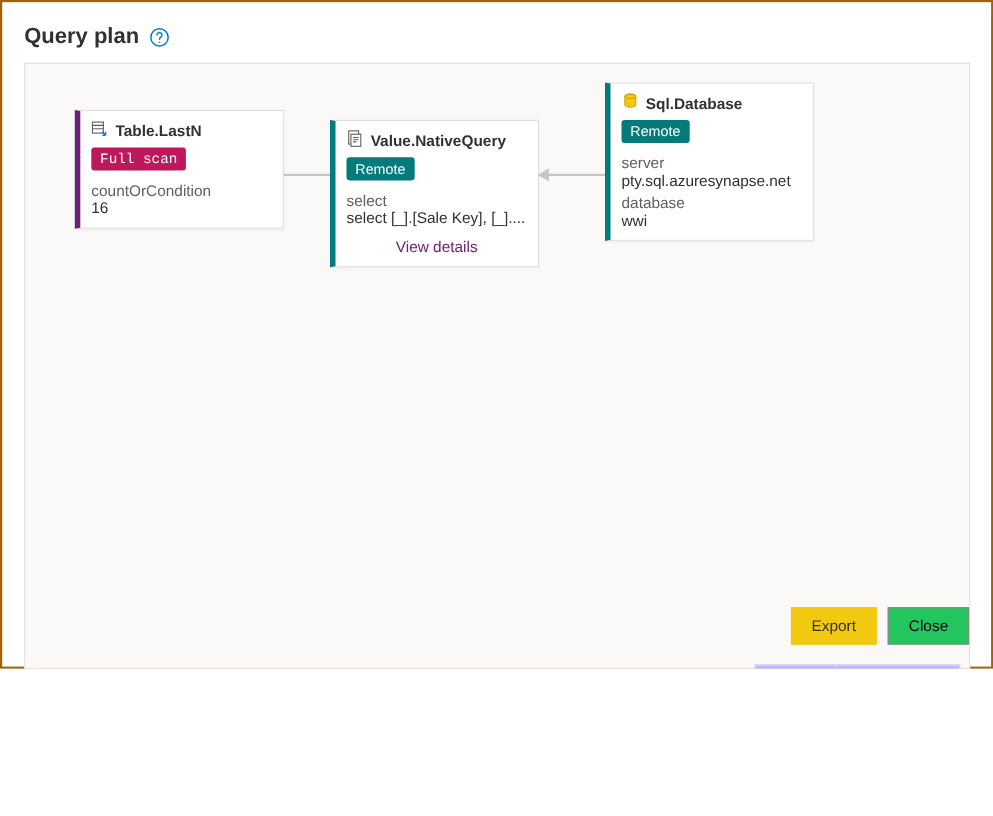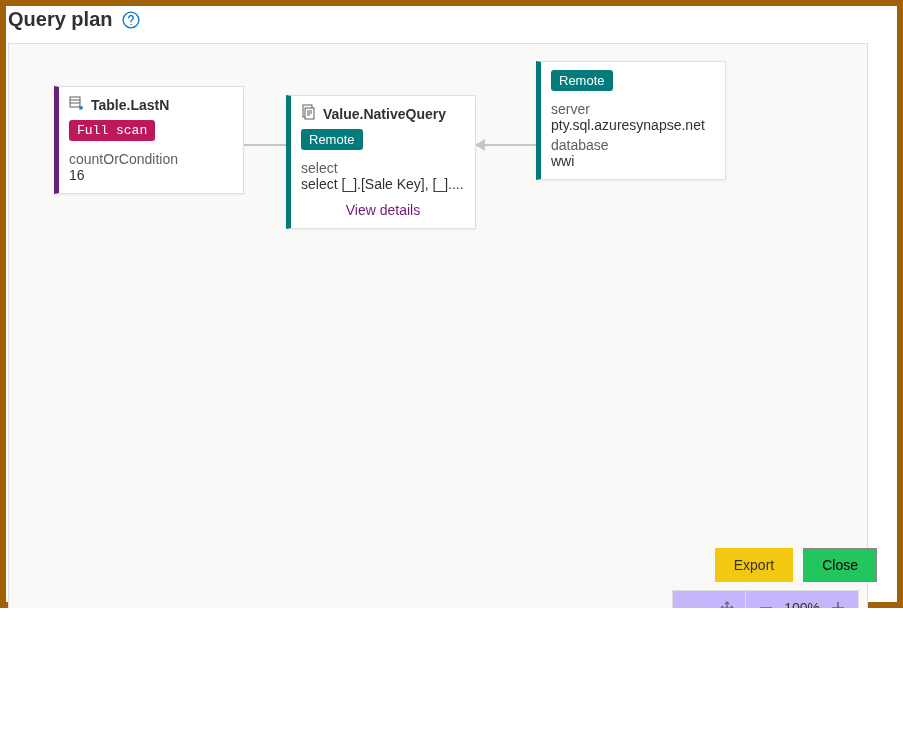--- a/index.html
+++ b/index.html
@@ -6,22 +6,22 @@
   body {
     margin: 0;
     font-family: "Segoe UI", -apple-system, sans-serif;
     font-size: 14px;
     color: #323130;
     background: #fff;
   }
   .panel {
     width: 903px;
     height: 608px;
-    border: 6px solid #a16207;
-    padding: 2px;
+    border: 2px solid #a16207;
+    padding: 20px;
     position: relative;
   }
   .panel-header {
     display: flex;
     align-items: center;
     gap: 10px;
     margin-bottom: 12px;
   }
   .panel-title {
     font-size: 20px;
@@ -204,20 +204,30 @@
         </span>
         <span>Value.NativeQuery</span>
       </div>
       <span class="badge teal">Remote</span>
       <div class="node-field-label">select</div>
       <div class="node-field-value">select [_].[Sale Key], [_]....</div>
       <div class="view-details">View details</div>
     </div>
 
     <div class="node teal" style="left:527px; top:17px;">
+      <div class="node-header">
+        <span>
+          <svg viewBox="0 0 16 16">
+            <ellipse cx="8" cy="3.5" rx="5" ry="2" fill="#f2c811" stroke="#c19c00" stroke-width="0.8"></ellipse>
+            <path d="M3 3.5 v8 a5 2 0 0 0 10 0 v-8" fill="#f2c811" stroke="#c19c00" stroke-width="0.8"></path>
+            <ellipse cx="8" cy="3.5" rx="5" ry="2" fill="none" stroke="#c19c00" stroke-width="0.8"></ellipse>
+          </svg>
+        </span>
+        <span>Sql.Database</span>
+      </div>
       <span class="badge teal">Remote</span>
       <div class="node-field-label">server</div>
       <div class="node-field-value">pty.sql.azuresynapse.net</div>
       <div class="node-field-label">database</div>
       <div class="node-field-value">wwi</div>
     </div>
 
     <div class="zoom-bar">
       <div class="zoom-btn disabled">
         <svg width="16" height="16" viewBox="0 0 16 16" fill="none" stroke="currentColor" stroke-width="1.2">

